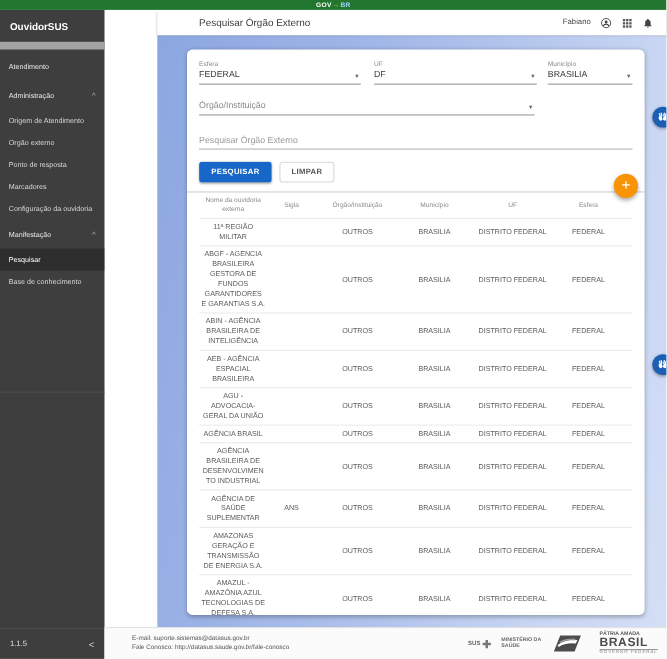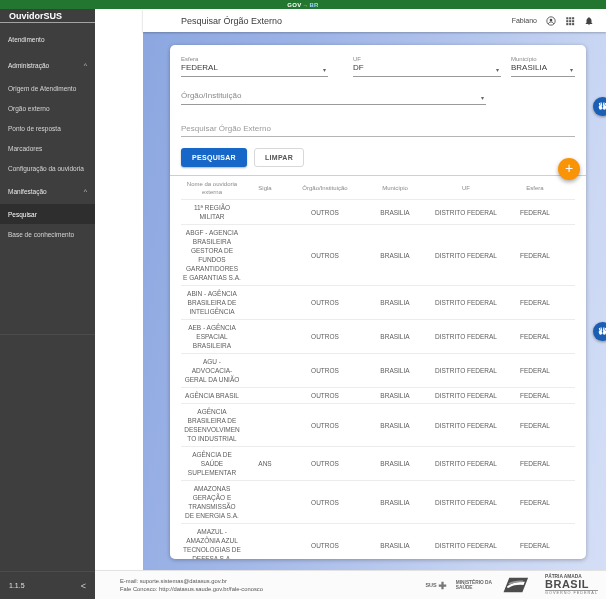--- a/index.html
+++ b/index.html
@@ -10,22 +10,22 @@
   
   .govbar { position:absolute; top:0; left:0; right:0; height:9px; background:#22762f; z-index:40;
             display:flex; align-items:center; justify-content:center; gap:1px; }
   .govbar .g1 { color:#fff; font-weight:bold; font-size:6px; letter-spacing:.3px; }
   .govbar .g2 { color:#ffcd07; font-size:6px; font-weight:bold; }
   .govbar .g3 { color:#9fd3ff; font-weight:bold; font-size:6px; letter-spacing:.3px; }
 
   
   .sidebar { position:absolute; top:9px; left:0; width:95px; bottom:0; background:#3e3e3e; color:#dcdcdc;
              display:flex; flex-direction:column; z-index:10; }
-  .sb-title { height:14px; display:flex; align-items:center; padding-left:9px; color:#fff;
-              font-size:9px; font-weight:bold; border-bottom:1px solid #a3a3a3; }
+  .sb-title { height:36px; display:flex; align-items:center; padding-left:9px; color:#fff;
+              font-size:9px; font-weight:bold; border-bottom:7px solid #a3a3a3; }
   .sb-menu { height:312px; border-bottom:1px solid #4c4c4c; padding-top:3px; overflow:hidden; }
   .sb-item { height:20px; display:flex; align-items:center; justify-content:space-between;
              padding:0 8px; font-size:6.5px; color:#d6d6d6; cursor:pointer; white-space:nowrap; }
   .sb-item.section { height:26px; color:#e8e8e8; }
   .sb-item.selected { background:#2e2e2e; color:#fff; }
   .sb-item .chev { color:#bbb; font-size:7px; }
   .sb-spacer { flex:1; }
   .sb-footer { height:28px; border-top:1px solid #4c4c4c; display:flex; align-items:center;
                justify-content:space-between; padding:0 9px; font-size:7px; color:#e0e0e0; }
   .sb-footer .collapse { font-size:9px; color:#ccc; cursor:pointer; }
@@ -45,21 +45,21 @@
           border-radius:5px; box-shadow:0 1px 4px rgba(0,0,0,.28); padding:10px 11px 0; overflow:hidden; }
 
   
   .frow { display:flex; gap:10px; }
   .field { position:relative; border-bottom:1px solid #9a9a9a; padding:1px 0 3px; }
   .field .flabel { font-size:6px; color:#8a8a8a; line-height:7px; }
   .field .fvalue { font-size:8px; color:#3a3a3a; line-height:10px; min-height:10px; }
   .field .fvalue.empty { color:#8a8a8a; }
   .field .arrow { position:absolute; right:2px; bottom:3px; font-size:6px; color:#666; }
   .f-esfera { width:147px; }
-  .f-uf { width:148px; margin-left:15px; }
+  .f-uf { width:148px; margin-left:2px; }
   .f-municipio { flex:1; }
   .f-orgao { width:305px; margin-top:13px; }
   .f-search { margin-top:12px; }
   .f-search input { width:100%; border:none; outline:none; border-bottom:1px solid #b5b5b5;
                     font-size:8px; padding:2px 0 3px; color:#333; font-family:"Liberation Sans",sans-serif; }
   .f-search input::placeholder { color:#9a9a9a; }
 
   .btn-row { margin-top:11px; display:flex; gap:7px; }
   .btn { font-size:7px; font-weight:bold; letter-spacing:.3px; padding:5px 10px; border-radius:3px;
          cursor:pointer; border:1px solid transparent; font-family:"Liberation Sans",sans-serif; }

